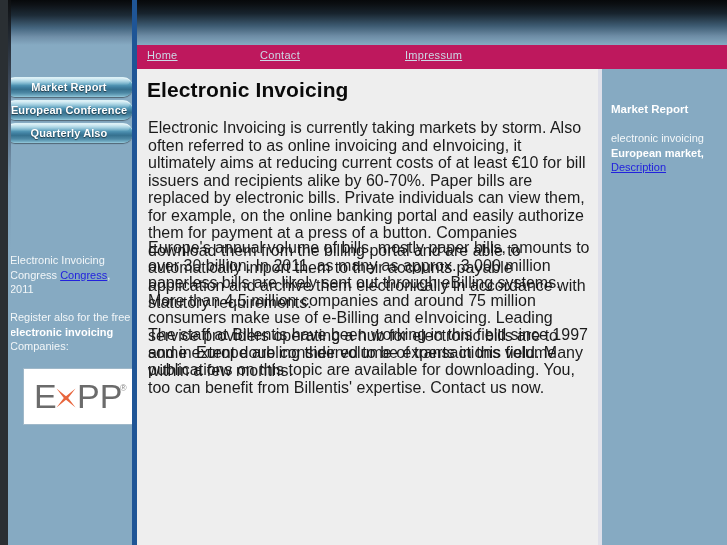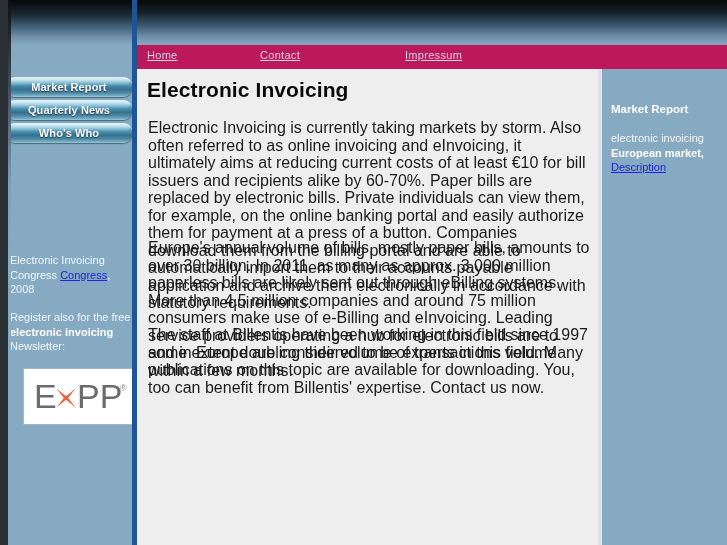--- a/index.html
+++ b/index.html
@@ -285,37 +285,37 @@
   <div class="header-band-right"></div>
 
 
   <div class="sidebar"></div>
 
   <div class="nav-buttons">
     <div class="nav-btn">
       <span>Market Report</span>
     </div>
     <div class="nav-btn">
-      <span>Quarterly News</span>
+      <span>European Conference</span>
     </div>
     <div class="nav-btn">
-      <span>Who's Who</span>
+      <span>Quarterly Also</span>
     </div>
   </div>
 
   <div class="side-text side-block-1">
     <span>Electronic Invoicing</span><br>
     <span>Congress </span><span class="link">Congress</span><span>,</span><br>
-    <span>2008</span>
+    <span>2011</span>
   </div>
 
   <div class="side-text side-block-2">
     <span>Register also for the free</span><br>
     <b>electronic invoicing</b><br>
-    <span>Newsletter:</span>
+    <span>Companies:</span>
   </div>
 
   <div class="expp-box">
     <svg class="expp-inner" viewBox="0 0 111 55">
       <text x="10" y="39" font-family="Liberation Sans, sans-serif" font-size="34" font-weight="normal" fill="#6b6b6b">E</text>
       <g transform="translate(42,29)">
         <path d="M-9.5,-9.5 L0,-1.8 L9.5,-9.5 L2.2,0 L9.5,9.5 L0,1.8 L-9.5,9.5 L-2.2,0 Z" fill="#e8653c"></path>
       </g>
       <text x="53" y="39" font-family="Liberation Sans, sans-serif" font-size="34" font-weight="normal" fill="#6b6b6b">PP</text>
       <text x="96" y="22" font-family="Liberation Sans, sans-serif" font-size="9" fill="#8a8a8a">®</text>

